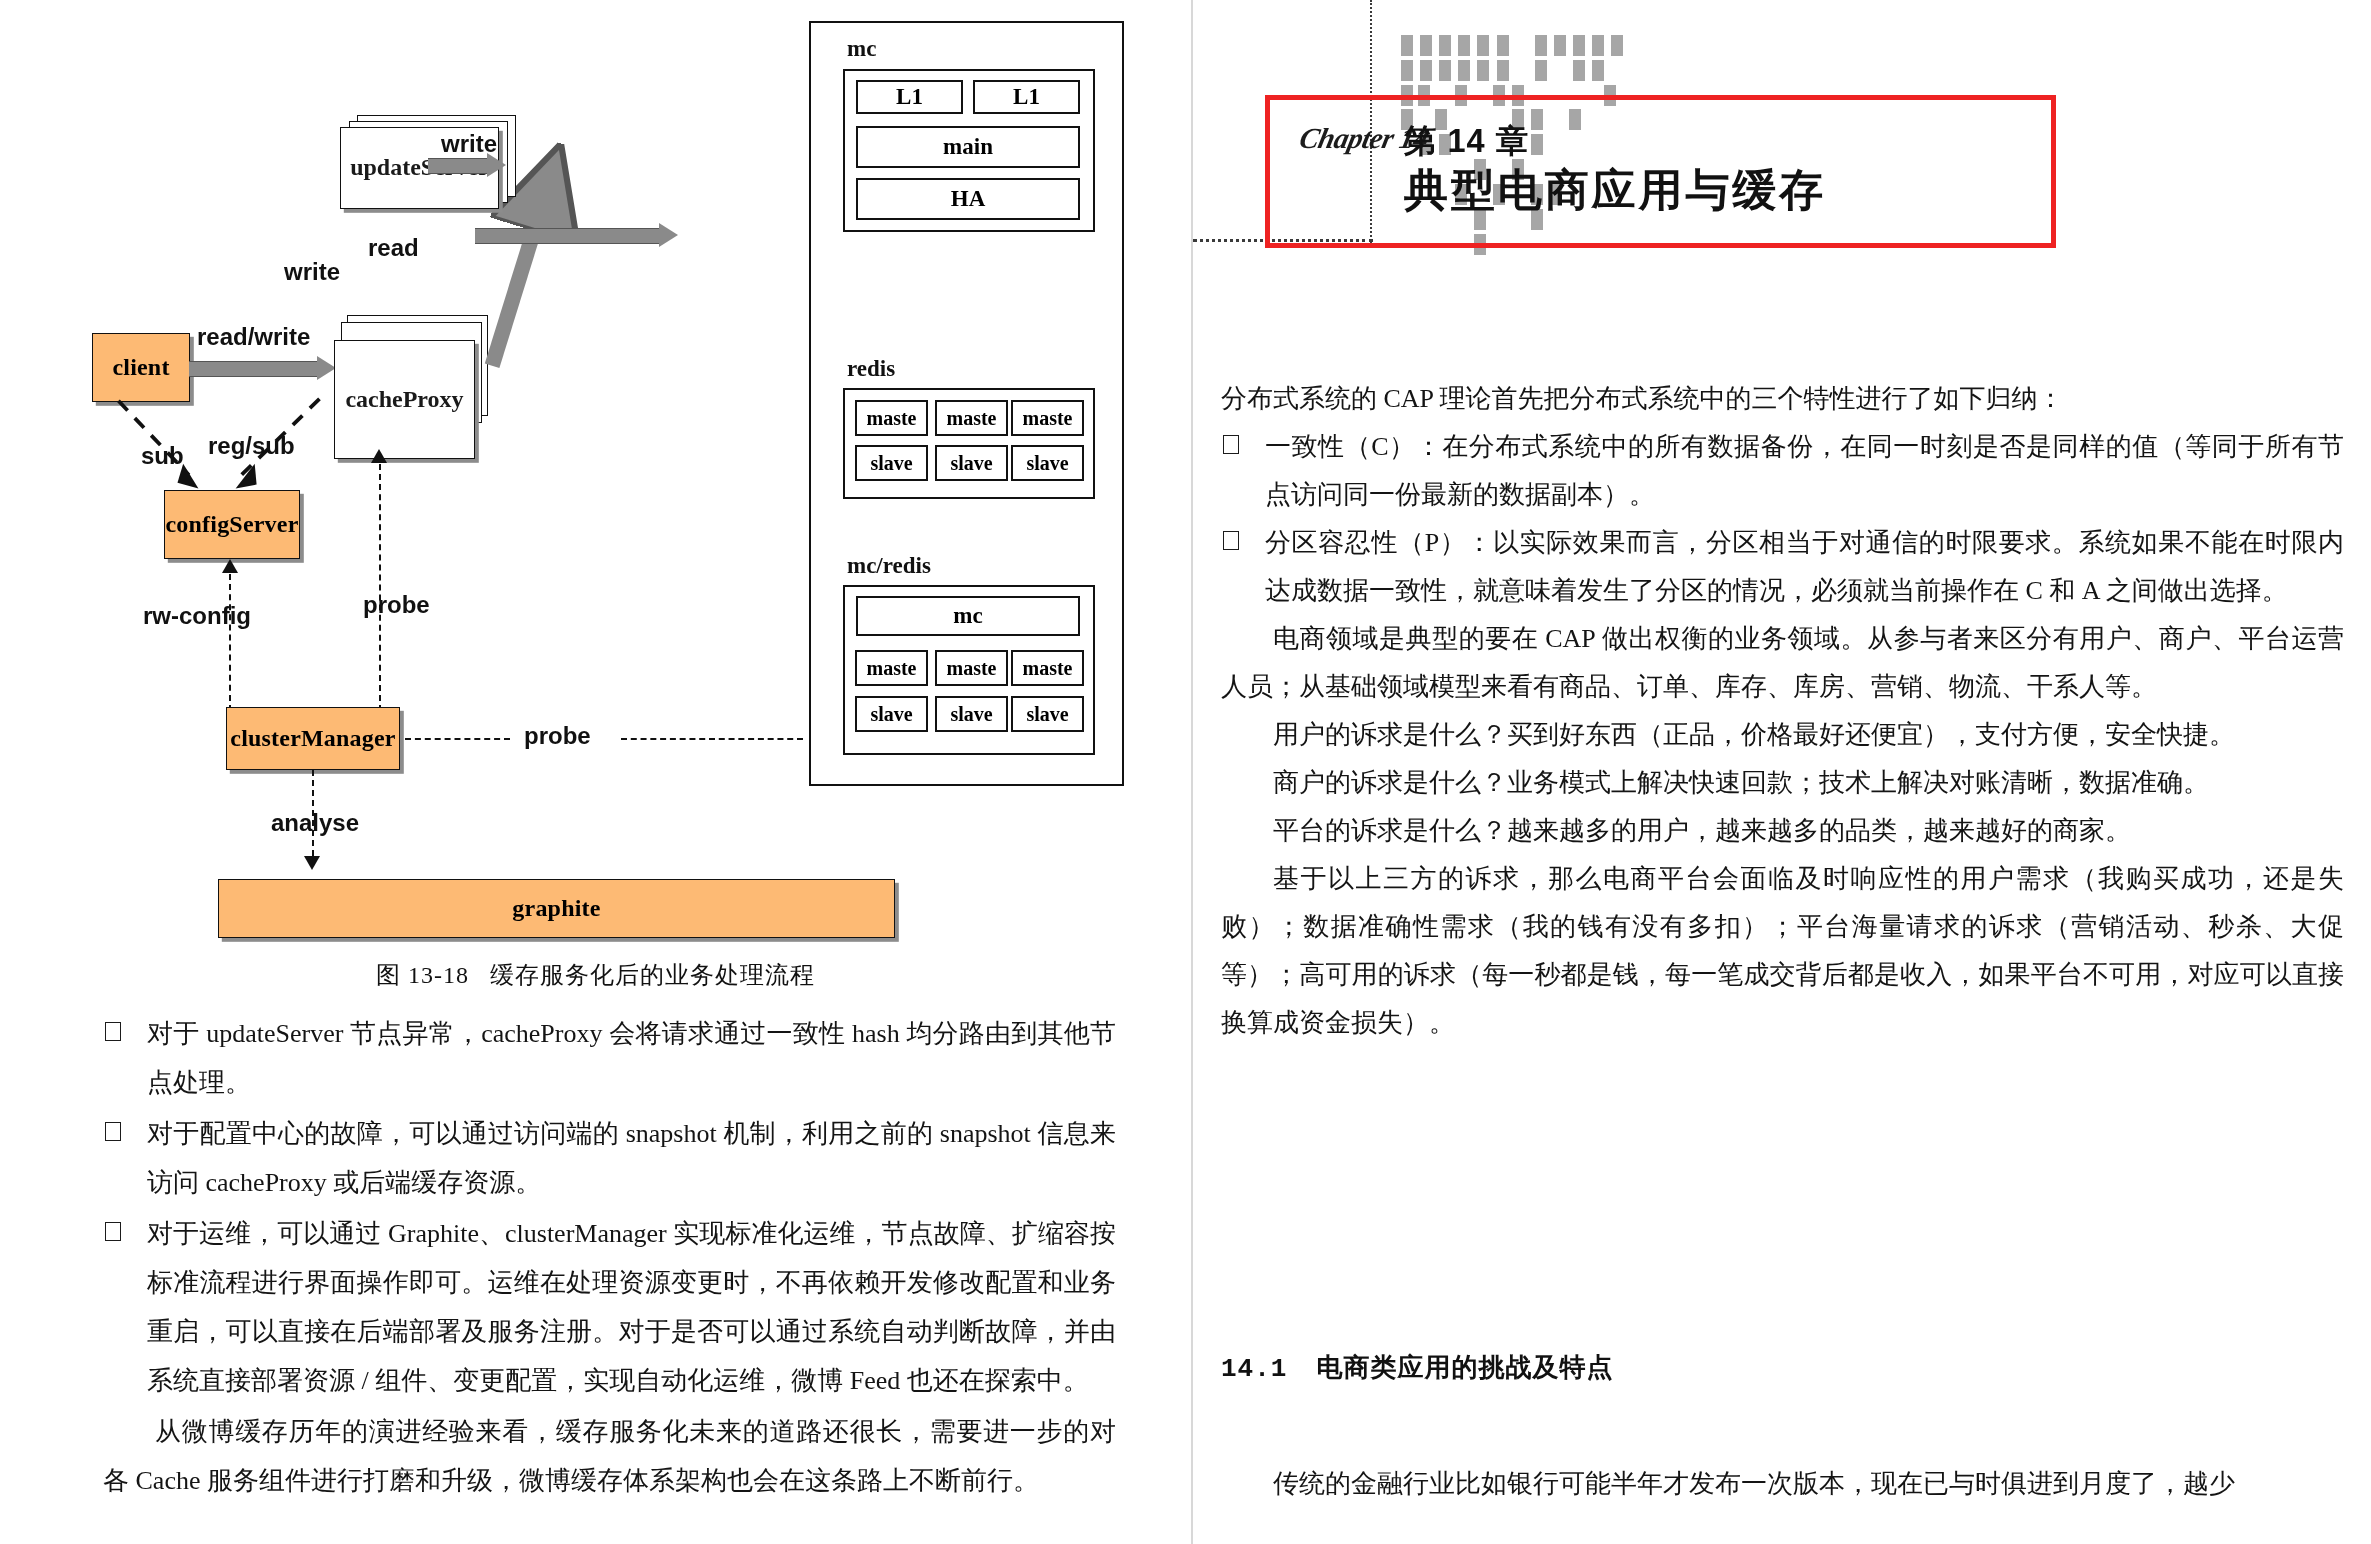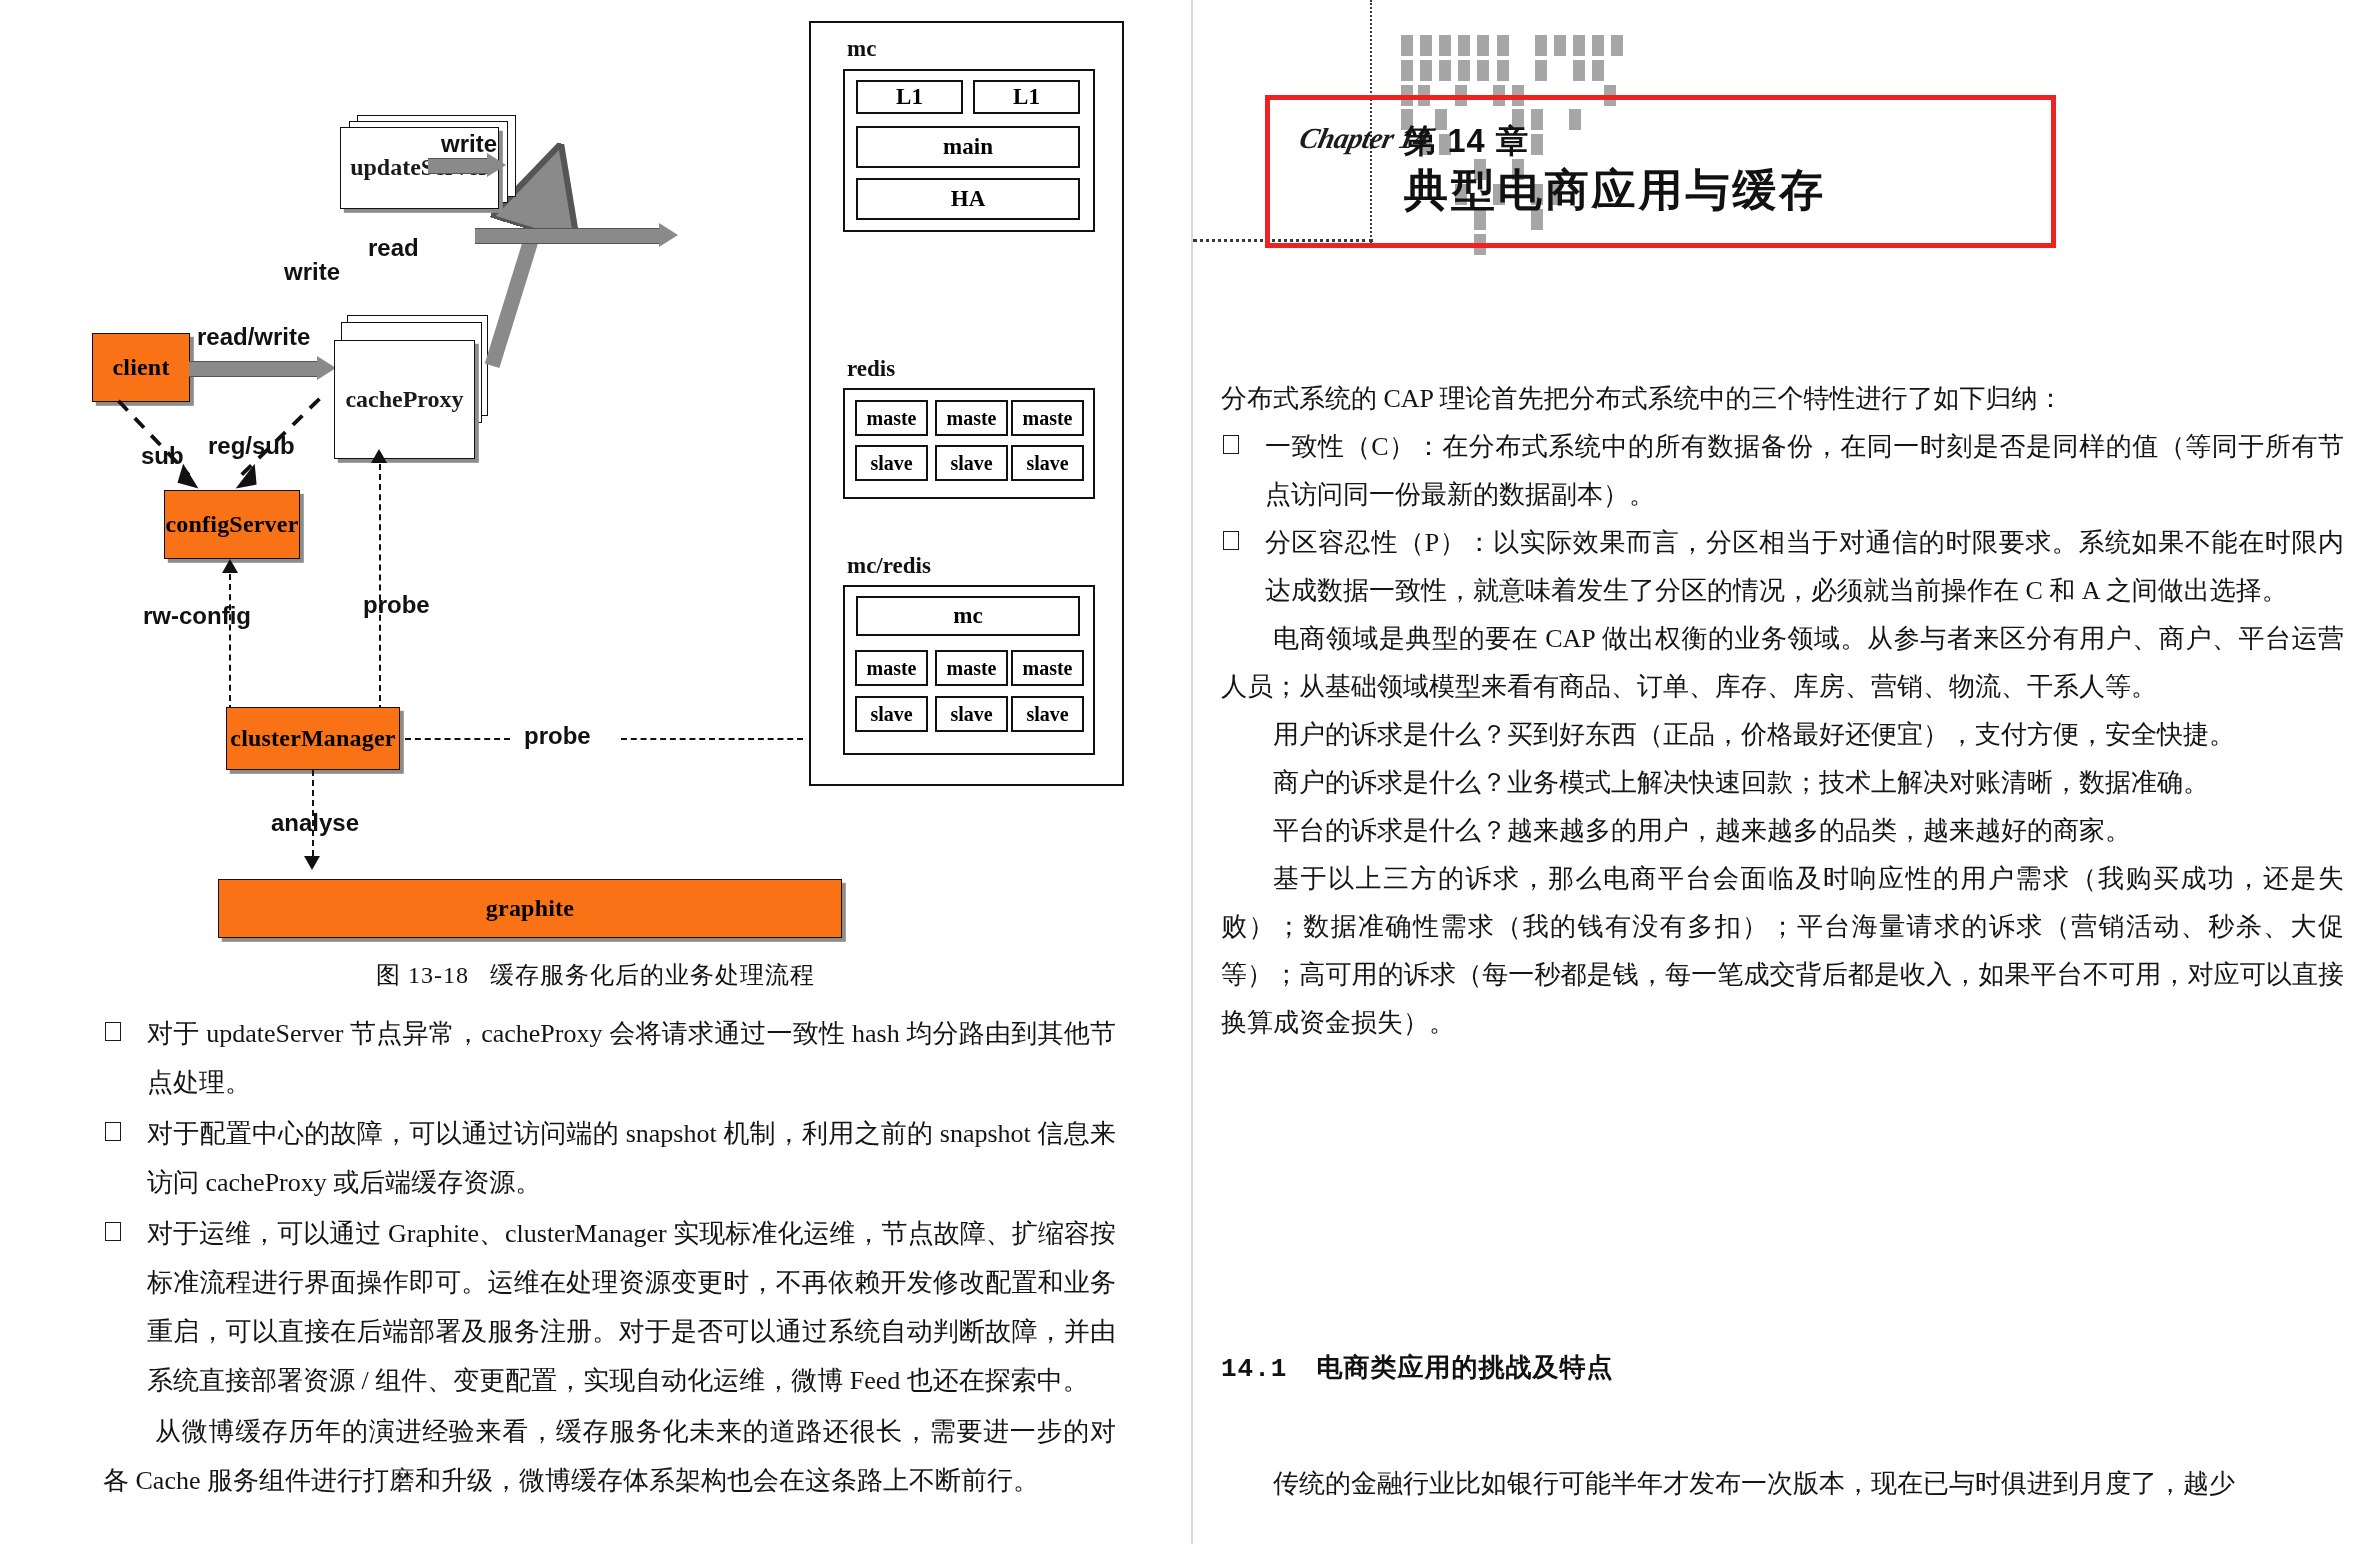--- a/index.html
+++ b/index.html
@@ -36,21 +36,21 @@
   
   .figure-area {
     position: absolute;
     left: 0; top: 0;
     width: 1191px; height: 956px;
   }
 
   .dbox {
     position: absolute;
     box-sizing: border-box;
-    background: #f97316;
+    background: #fdba74;
     border: 1.9px solid #111;
     display: flex;
     align-items: center;
     justify-content: center;
     font-family: "Liberation Serif", serif;
     font-weight: 700;
     color: #000;
     letter-spacing: 0.2px;
   }
   .dbox.shadow { box-shadow: 3.8px 3.8px 0 0 #8c8c8c; }
@@ -402,21 +402,21 @@
       </div>
 
       <div class="dash-h" style="left:405px; top:738px; width:105px;"></div>
       <div class="dash-h" style="left:621px; top:738px; width:182px;"></div>
       <div class="dlabel" style="left:524px; top:722px; font-size:24px;">probe</div>
 
       <div class="dash-v" style="left:312px; top:770px; height:86px;"></div>
       <div class="arrow-down" style="left:304px; top:856px;"></div>
       <div class="dlabel" style="left:271px; top:809px; font-size:24px;">analyse</div>
 
-      <div class="dbox shadow" style="left:218px; top:879px; width:624px; height:59px; font-size:24px;justify-content:center;">
+      <div class="dbox shadow" style="left:218px; top:879px; width:677px; height:59px; font-size:24px;justify-content:center;">
         <span>graphite</span>
       </div>
 
       <div class="backend-box" style="left:809px; top:21px; width:315px; height:765px;"></div>
 
       <div class="group-title" style="left:847px; top:36px;">mc</div>
       <div class="group-frame" style="left:843px; top:69px; width:252px; height:163px;"></div>
       <div class="cell" style="left:856px; top:80px; width:107px; height:34px; font-size:23px;">L1</div>
       <div class="cell" style="left:973px; top:80px; width:107px; height:34px; font-size:23px;">L1</div>
       <div class="cell" style="left:856px; top:126px; width:224px; height:42px; font-size:23px;">main</div>

